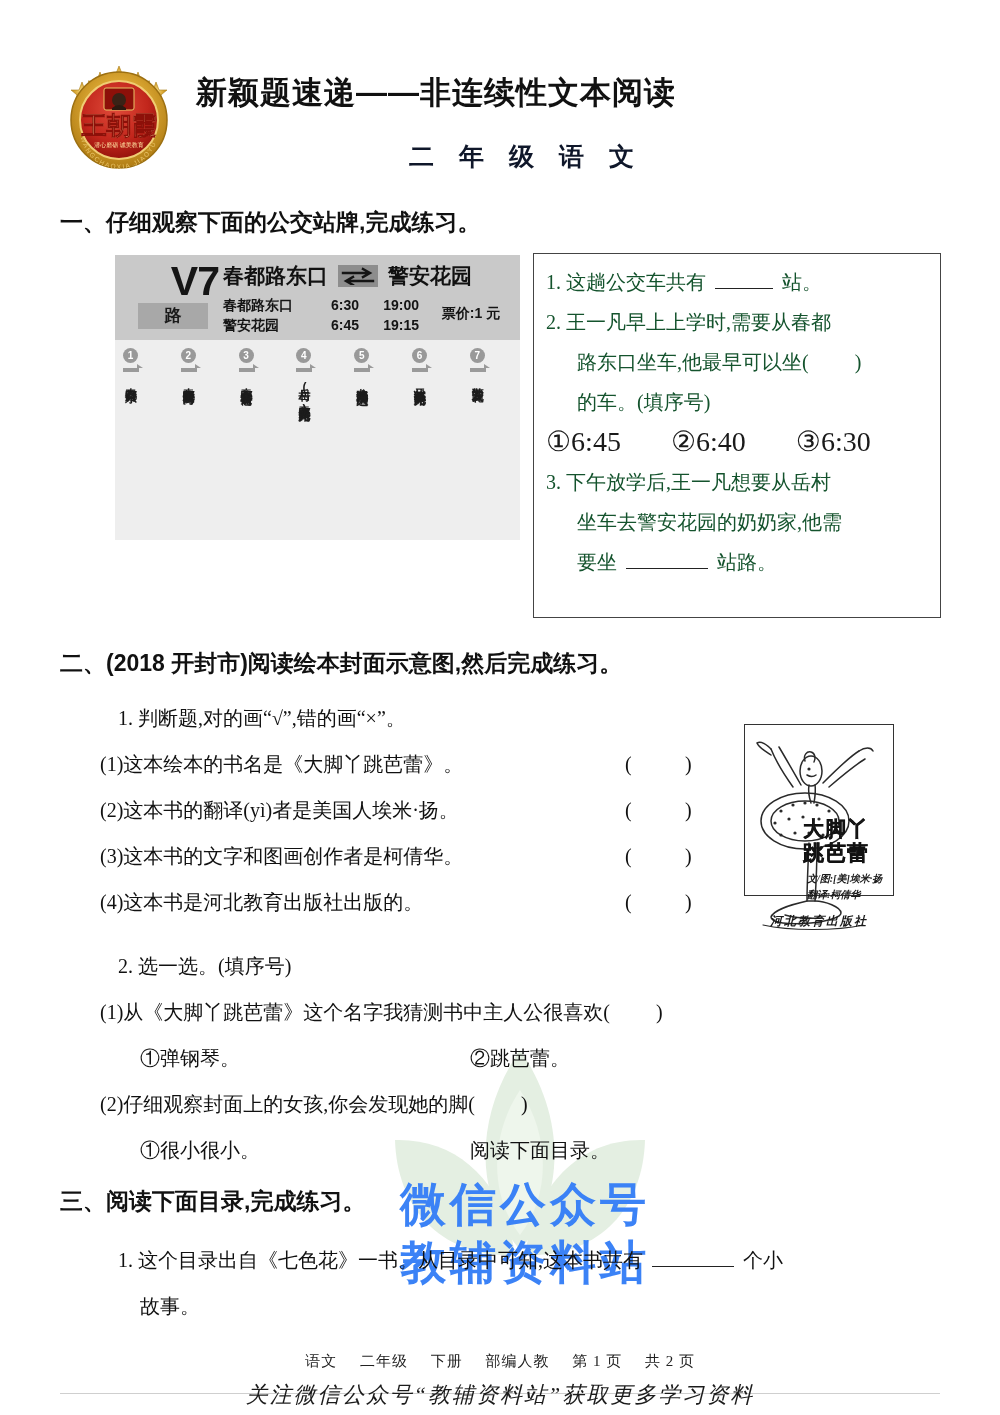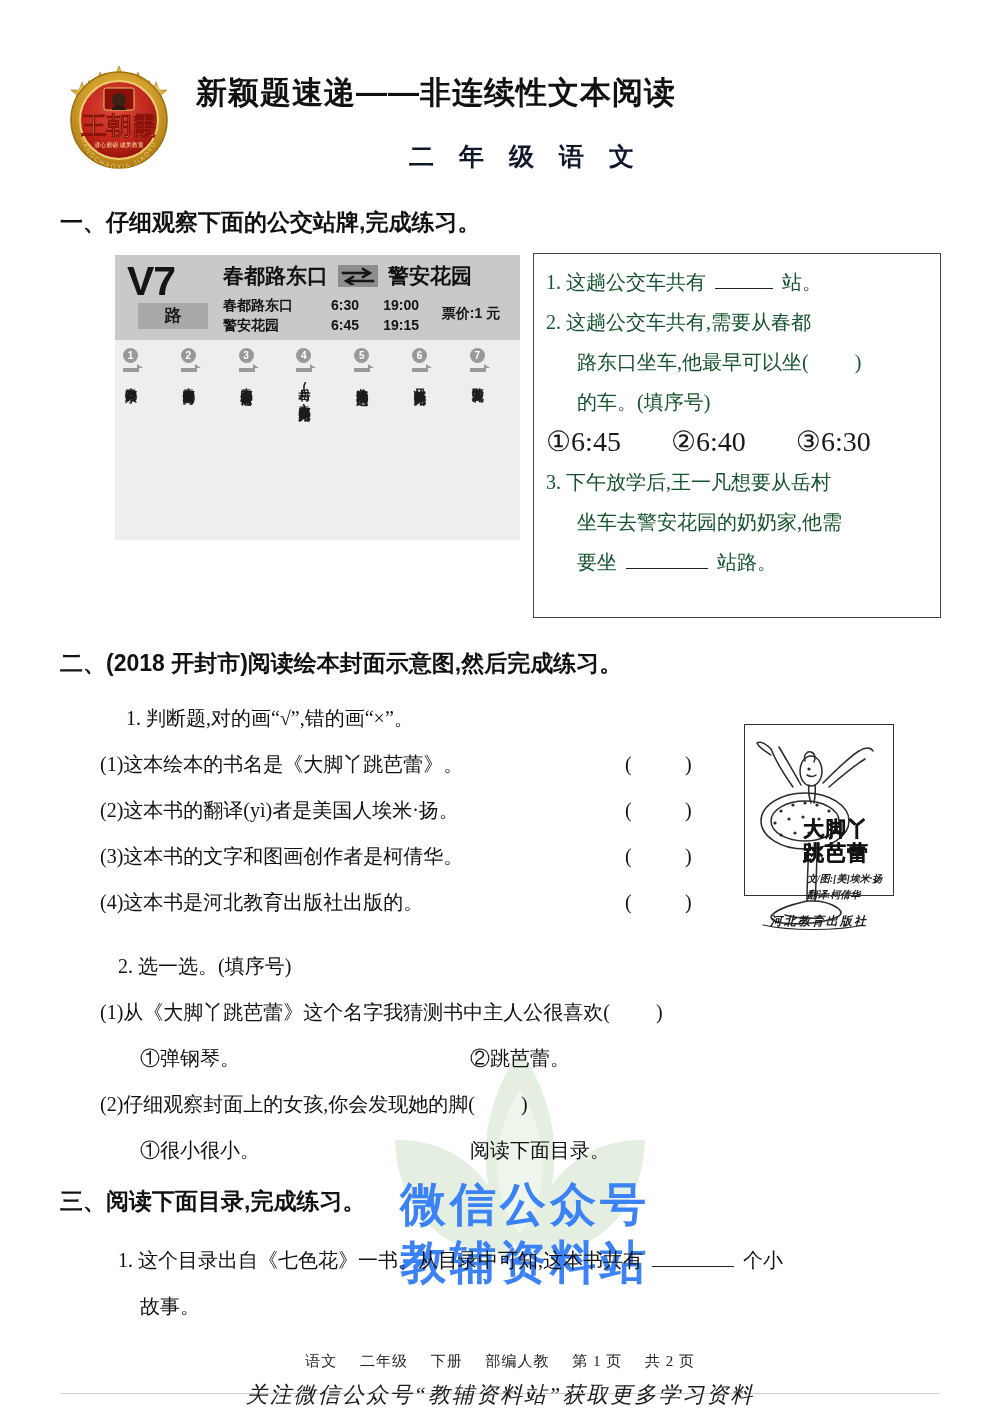--- a/index.html
+++ b/index.html
@@ -60,21 +60,21 @@
   .bus-top{
     position:absolute;left:0;top:0;width:405px;height:85px;
     background:#c9c9c9;
   }
   .bus-route{
     position:absolute;left:12px;top:4px;width:92px;height:76px;
   }
   .bus-route .v7{
     font-family:"Liberation Sans","DejaVu Sans",sans-serif;
     font-size:41px;font-weight:bold;color:#151515;
-    text-align:left;line-height:44px;letter-spacing:-1px;
+    text-align:right;line-height:44px;letter-spacing:-1px;
   }
   .bus-route .lu{
     margin:0 auto;width:70px;height:26px;background:#a8a8a8;
     font-family:"Liberation Sans","DejaVu Sans",sans-serif;
     font-size:17px;font-weight:bold;color:#1a1a1a;
     text-align:center;line-height:26px;
   }
   .bus-ends{
     position:absolute;left:108px;top:6px;width:290px;height:30px;
     font-family:"Liberation Sans","DejaVu Sans",sans-serif;
@@ -343,21 +343,21 @@
   <div class="qbox">
     <div class="qline">
       <span>1.</span>
       <span>这趟公交车共有</span>
       <span class="blank-s"></span>
       <span>站。</span>
     </div>
 
     <div class="qline">
       <span>2.</span>
-      <span>这趟公交车共有,需要从春都</span>
+      <span>王一凡早上上学时,需要从春都</span>
     </div>
     <div class="qline">
       <span class="ind"></span>
       <span>路东口坐车,他最早可以坐(</span>
       <span class="sp1"></span>
       <span>)</span>
     </div>
     <div class="qline">
       <span class="ind"></span>
       <span>的车。(填序号)</span>
@@ -382,21 +382,21 @@
     <div class="qline">
       <span class="ind"></span>
       <span>要坐</span>
       <span class="blank-m"></span>
       <span>站路。</span>
     </div>
   </div>
 
   <div class="sec-head" style="left:60px;top:648px;">二、(2018 开封市)阅读绘本封面示意图,然后完成练习。</div>
 
-  <div class="txt" style="left:126px;top:696px;">1. 判断题,对的画“√”,错的画“×”。</div>
+  <div class="txt" style="left:118px;top:696px;">1. 判断题,对的画“√”,错的画“×”。</div>
 
   <div class="txt" style="left:100px;top:742px;">(1)这本绘本的书名是《大脚丫跳芭蕾》。</div>
   <div class="txt" style="left:100px;top:788px;">(2)这本书的翻译(yì)者是美国人埃米·扬。</div>
   <div class="txt" style="left:100px;top:834px;">(3)这本书的文字和图画创作者是柯倩华。</div>
   <div class="txt" style="left:100px;top:880px;">(4)这本书是河北教育出版社出版的。</div>
 
   <div class="txt" style="left:625px;top:742px;">
     <span class="p-open">(</span>
     <span class="sp1"></span>
     <span class="p-close">)</span>

